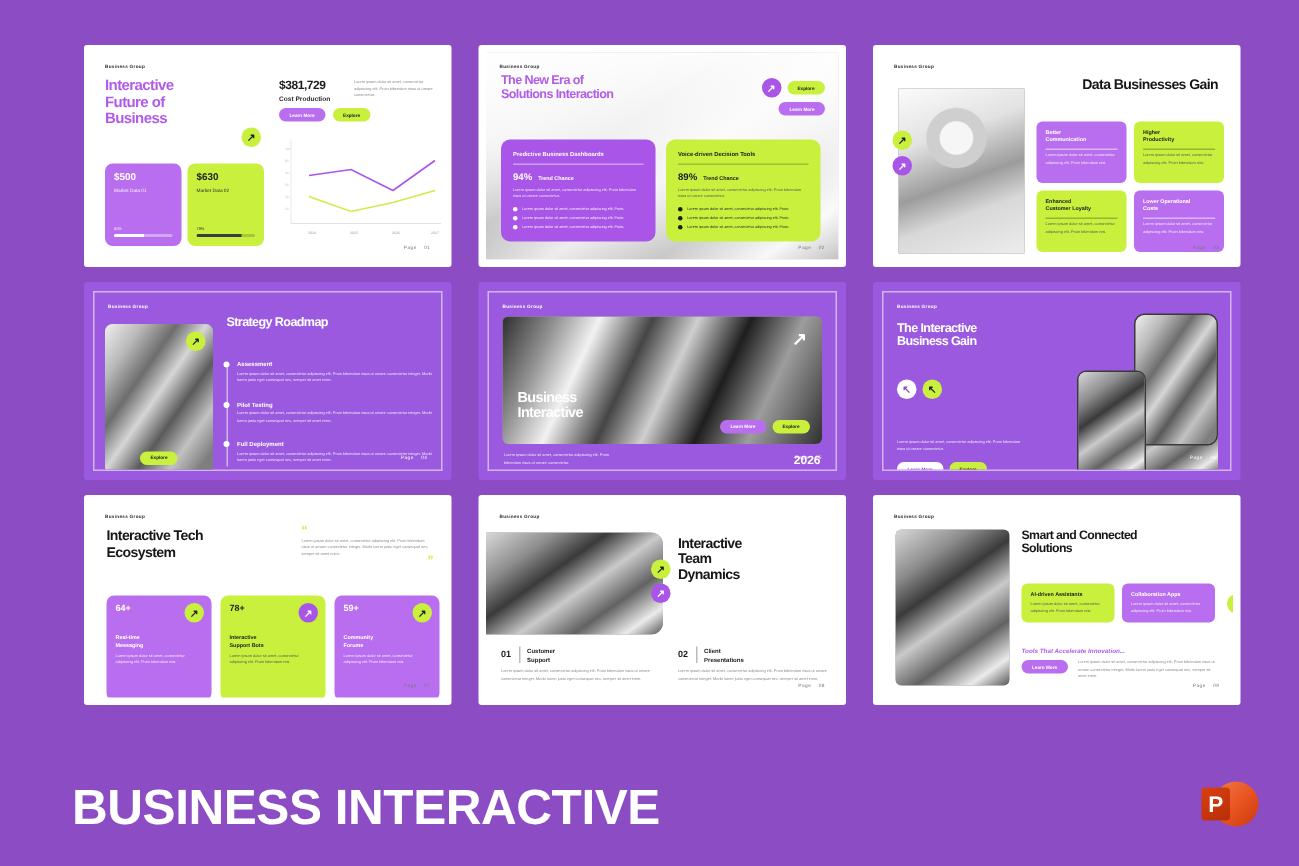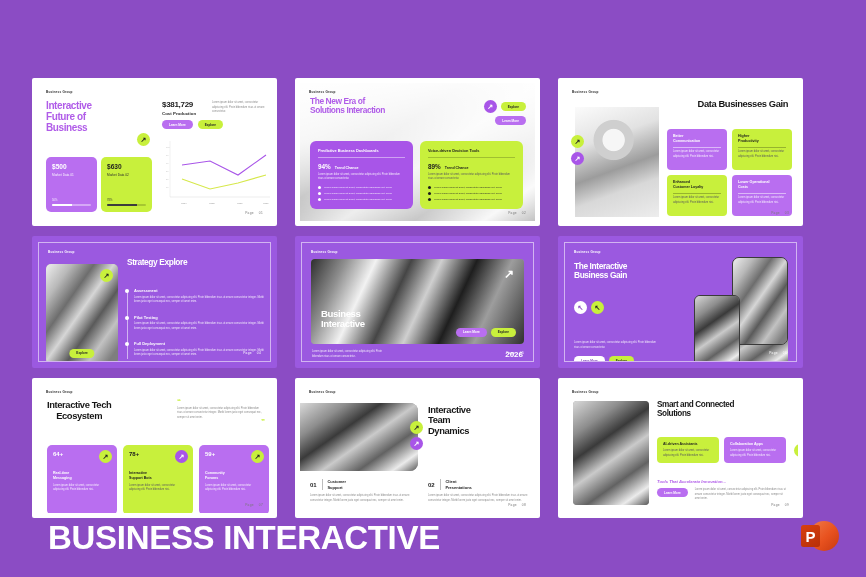--- a/index.html
+++ b/index.html
@@ -3,25 +3,25 @@
 <meta charset="utf-8">
 <style>
   * { box-sizing: border-box; margin:0; padding:0; }
   html,body { width:866px; height:577px; overflow:hidden; }
   body {
     background: #8b4cc4;
     font-family: "Liberation Sans", sans-serif;
     position: relative;
   }
   .grid {
-    position:absolute; left:32px; top:30px;
+    position:absolute; left:56px; top:30px;
     display:grid;
     grid-template-columns: repeat(3, 245px);
     grid-template-rows: 148px 132px 140px;
-    column-gap: 18px; row-gap: 10px; margin-top: 48px;
+    column-gap: 18px; row-gap: 10px;
   }
   .slide {
     background:#fff; position:relative; overflow:hidden;
     border-radius:2px;
   }
   .slide.purple { background:#9b59e0; }
   .inner { position:absolute; inset:5px; overflow:hidden; }
   .slide.purple .inner { inset:6px; border:1px solid rgba(255,255,255,.55); }
   .logo {
     position:absolute; left:9px; top:7px; font-size:3.1px; font-weight:700;
@@ -162,21 +162,21 @@
   
   #s6 .title { position:absolute; left:9px; top:19px; font-size:8.4px; color:#fff; }
   #s6 .badges { position:absolute; left:9px; top:58px; display:flex; gap:4px; }
   #s6 .ftxt { position:absolute; left:9px; top:98px; width:84px; }
   #s6 .fbtns { position:absolute; left:9px; top:113px; display:flex; gap:4px; }
   #s6 .ph1 { position:absolute; right:8px; top:14px; width:56px; height:88px; border-radius:7px; border:1.4px solid #3a3a3a; overflow:hidden; }
   #s6 .ph2 { position:absolute; right:56px; top:52px; width:46px; height:72px; border-radius:6px; border:1.4px solid #3a3a3a; overflow:hidden; }
   #s6 .wide { position:absolute; right:8px; top:60px; width:66px; height:62px; border-radius:3px; overflow:hidden; }
 
   
-  #s7 .title { position:absolute; left:10px; top:17px; font-size:9.4px; color:#171717;text-align:center; }
+  #s7 .title { position:absolute; left:10px; top:17px; font-size:9.4px; color:#171717; }
   #s7 .quote { position:absolute; left:140px; top:16px; width:88px; }
   #s7 .qm { font-size:8px; color:#c8f03c; font-weight:700; line-height:.7; }
   #s7 .qm.b { position:absolute; right:0; bottom:-4px; }
   #s7 .cards { position:absolute; left:10px; top:62px; display:flex; gap:6px; }
   #s7 .c { width:70px; height:70px; border-radius:5px; padding:6px; position:relative; }
   #s7 .c.p { background:#b96ef0; }
   #s7 .c.g { background:#c8f03c; }
   #s7 .cn { font-size:6px; font-weight:700; color:#fff; }
   #s7 .c.g .cn { color:#1d1d1d; }
   #s7 .cb { position:absolute; right:5px; top:5px; }
@@ -404,21 +404,21 @@
       </div>
       <div class="pagenum">
         <span>Page</span><b>03</b>
       </div>
     </div>
   </div>
 
   <div class="slide purple" id="s4">
     <div class="inner">
       <div class="logo">Business Group</div>
-      <h1 class="t title">Strategy Explore</h1>
+      <h1 class="t title">Strategy Roadmap</h1>
       <div class="img photo">
         <span class="arrowbadge ab-g imgbadge">↗</span>
         <span class="pill g imgbtn">Explore</span>
       </div>
       <div class="line"></div>
       <div class="tl">
         <div class="step">
           <div class="sh">Assessment</div>
           <div class="lorem w">Lorem ipsum dolor sit amet, consectetur adipiscing elit. Proin bibendum risus ut ornare consectetur integer. Morbi lorem justo eget consequat nec, semper sit amet enim.</div>
         </div>

